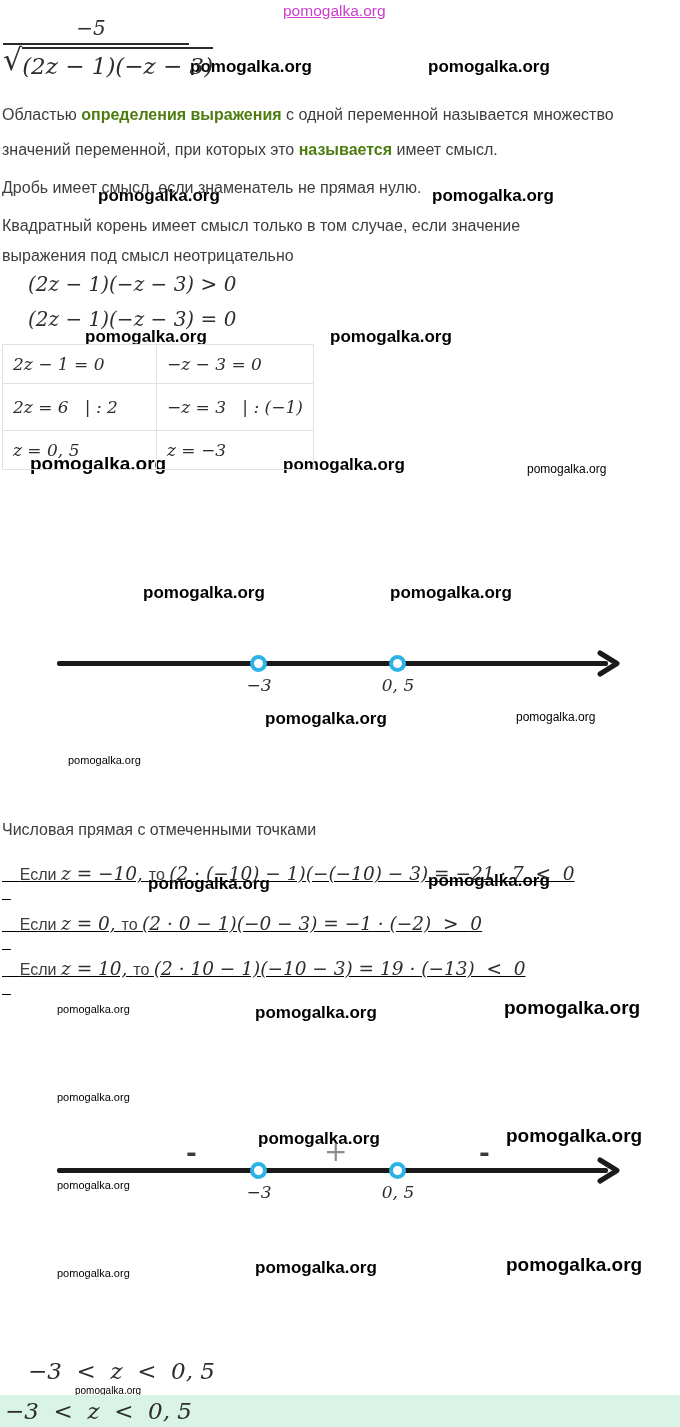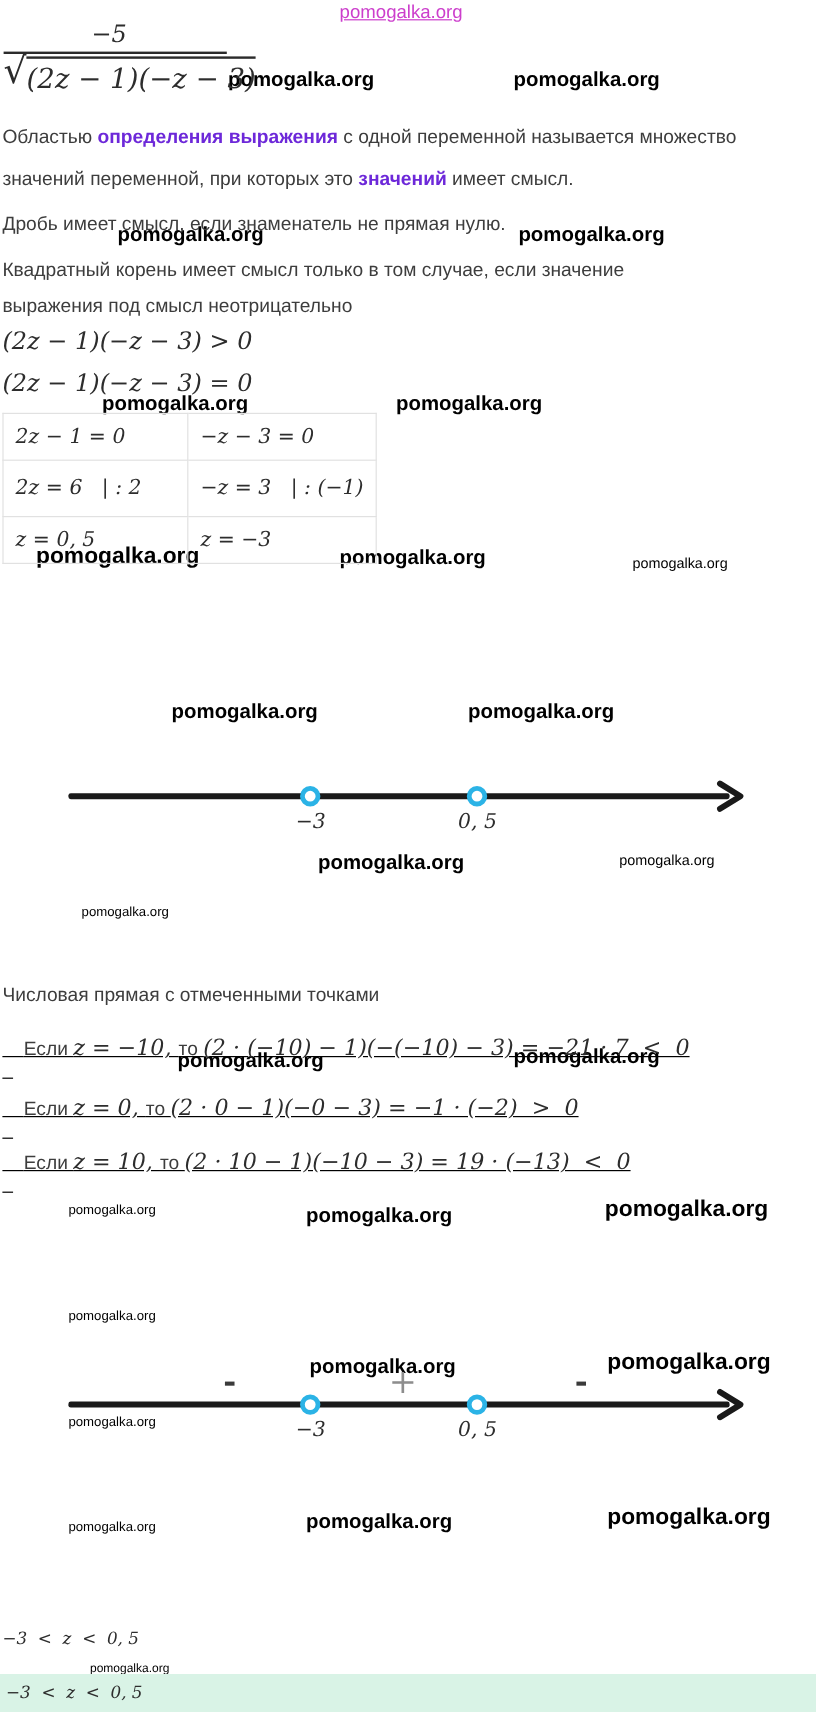--- a/index.html
+++ b/index.html
@@ -12,22 +12,22 @@
   .wm-top { color:#cc3ecc; font-size:15.5px; text-decoration:underline; font-weight:400; }
   .wm-b  { font-weight:700; font-size:17px; }
   .wm-bl { font-weight:700; font-size:19px; }
   .wm-s  { font-weight:400; font-size:12px; }
   .wm-xs { font-weight:400; font-size:11px; }
   .wm-xxs{ font-weight:400; font-size:10px; }
   
   .txt  { font-family:"Liberation Sans", sans-serif; color:#3d3d3d; font-size:16px; white-space:pre-wrap; }
   .math { font-family:"DejaVu Serif","Liberation Serif",serif; font-style:italic; color:#2d2d2d; white-space:pre; }
   .para { position:absolute; left:2px; color:#3d3d3d; font-size:16px; line-height:35px; }
-  .m20 { font-size:20px; } .m19 { font-size:14px;text-align:right; } .m18 { font-size:18.5px; }
-  .abs { position:absolute; }
+  .m20 { font-size:20px; } .m19 { font-size:23px;text-align:right; } .m18 { font-size:18.5px; }
+  .abs { position:absolute;margin-left:26px; }
   
   .fraction { position:absolute; left:3px; top:16px; width:186px; }
   .frac-num { text-align:center; font-size:20px; padding-right:10px; }
   .frac-bar { border-top:2px solid #2b2b2b; margin:3px 0 2px 0; }
   .frac-den { display:flex; align-items:flex-start; }
   .sqrt-sym { font-family:"DejaVu Serif",serif; font-style:normal; font-size:30px; line-height:26px; color:#2b2b2b; }
   .radicand { border-top:2px solid #2b2b2b; padding-top:4px; font-size:23px; }
   
   .sol-table { position:absolute; left:2px; top:344px; border-collapse:collapse; }
   .sol-table td {
@@ -43,21 +43,21 @@
   .nl-dot { position:absolute; top:25px; width:9px; height:9px; border:4px solid #2bb3e6; background:#ffffff; border-radius:50%; }
   .nl-label { position:absolute; top:45px; width:50px; text-align:center;
     font-family:"DejaVu Serif","Liberation Serif",serif; font-style:italic; font-size:17px; color:#2d2d2d; white-space:pre; }
   .nl-sign { position:absolute; top:0px; font-family:"DejaVu Serif",serif; font-weight:700; font-size:26px; color:#3a3a3a; line-height:30px; }
   .nl-sign.plus { font-weight:400; color:#8d8d8d; font-size:28px; }
   
   .case-line { position:absolute; left:2px; white-space:pre;text-decoration:underline; }
   
   .answer-bar { position:absolute; left:0; top:1395px; width:680px; height:32px; background:#d9f3e6;
     display:flex; align-items:center; padding-left:5px; box-sizing:border-box; }
-  .bold { font-weight:700; color:#6d28d9; }
+  .bold { font-weight:700; color:#4d7c0f; }
 </style>
 </head>
 <body>
 
 <div class="page">
 
   <span class="wm wm-top" style="left:283px;top:2px">pomogalka.org</span>
   <span class="wm wm-b" style="left:190px;top:57px">pomogalka.org</span>
   <span class="wm wm-b" style="left:428px;top:57px">pomogalka.org</span>
   <span class="wm wm-b" style="left:98px;top:186px">pomogalka.org</span>
@@ -89,21 +89,21 @@
   <div class="fraction">
     <div class="frac-num math">−5</div>
     <div class="frac-bar"></div>
     <div class="frac-den">
       <span class="sqrt-sym">√</span>
       <span class="radicand math">(2z − 1)(−z − 3)</span>
     </div>
   </div>
 
   <div class="para" style="top:97px;width:676px">
-    <span class="txt">Областью </span><span class="txt bold">определения выражения</span><span class="txt"> с одной переменной называется множество значений переменной, при которых это </span><span class="txt bold">значений</span><span class="txt"> имеет смысл.</span>
+    <span class="txt">Областью </span><span class="txt bold">определения выражения</span><span class="txt"> с одной переменной называется множество значений переменной, при которых это </span><span class="txt bold">называется</span><span class="txt"> имеет смысл.</span>
   </div>
   <div class="para" style="top:170px;width:676px">Дробь имеет смысл, если знаменатель не прямая нулю.</div>
   <div class="para" style="top:211px;width:640px;line-height:30px">
     <div>Квадратный корень имеет смысл только в том случае, если значение</div>
     <div>выражения под смысл неотрицательно</div>
   </div>
 
   <div class="abs math m20" style="left:2px;top:272px">(2z − 1)(−z − 3) &gt; 0</div>
   <div class="abs math m20" style="left:2px;top:307px">(2z − 1)(−z − 3) = 0</div>
 

